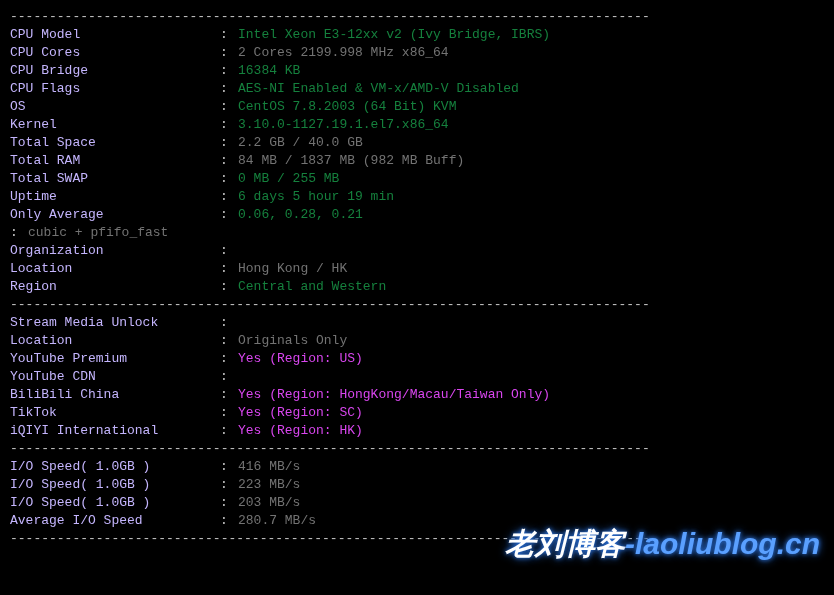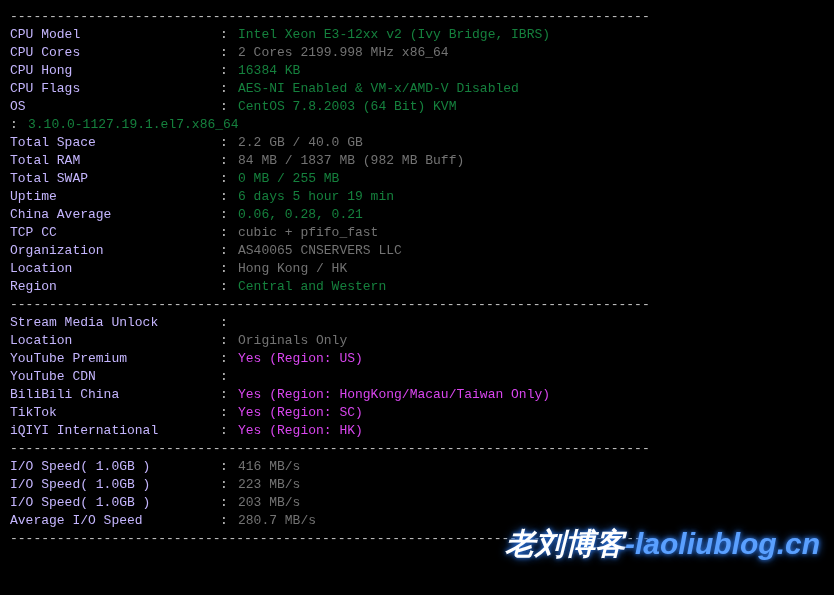--- a/index.html
+++ b/index.html
@@ -51,31 +51,31 @@
   }
   .watermark .blue { color: #5aa0ff; }
 </style>
 </head>
 <body>
 
 <div id="terminal">
     <div class="row dash">----------------------------------------------------------------------------------</div>
     <div class="row"><span class="label">CPU Model</span><span class="sep">: </span><span class="val cyan">Intel Xeon E3-12xx v2 (Ivy Bridge, IBRS)</span></div>
     <div class="row"><span class="label">CPU Cores</span><span class="sep">: </span><span class="val yellow">2 Cores 2199.998 MHz x86_64</span></div>
-    <div class="row"><span class="label">CPU Hong</span><span class="sep">: </span><span class="val cyan">16384 KB</span></div>
+    <div class="row"><span class="label">CPU Bridge</span><span class="sep">: </span><span class="val cyan">16384 KB</span></div>
     <div class="row"><span class="label">CPU Flags</span><span class="sep">: </span><span class="val cyan">AES-NI Enabled &amp; VM-x/AMD-V Disabled</span></div>
     <div class="row"><span class="label">OS</span><span class="sep">: </span><span class="val cyan">CentOS 7.8.2003 (64 Bit) KVM</span></div>
-    <div class="row"><span class="sep">: </span><span class="val cyan">3.10.0-1127.19.1.el7.x86_64</span></div>
+    <div class="row"><span class="label">Kernel</span><span class="sep">: </span><span class="val cyan">3.10.0-1127.19.1.el7.x86_64</span></div>
     <div class="row"><span class="label">Total Space</span><span class="sep">: </span><span class="val yellow">2.2 GB / 40.0 GB</span></div>
     <div class="row"><span class="label">Total RAM</span><span class="sep">: </span><span class="val yellow">84 MB / 1837 MB (982 MB Buff)</span></div>
     <div class="row"><span class="label">Total SWAP</span><span class="sep">: </span><span class="val cyan">0 MB / 255 MB</span></div>
     <div class="row"><span class="label">Uptime</span><span class="sep">: </span><span class="val cyan">6 days 5 hour 19 min</span></div>
-    <div class="row"><span class="label">China Average</span><span class="sep">: </span><span class="val cyan">0.06, 0.28, 0.21</span></div>
-    <div class="row"><span class="label">TCP CC</span><span class="sep">: </span><span class="val yellow">cubic + pfifo_fast</span></div>
-    <div class="row"><span class="label">Organization</span><span class="sep">: </span><span class="val yellow">AS40065 CNSERVERS LLC</span></div>
+    <div class="row"><span class="label">Only Average</span><span class="sep">: </span><span class="val cyan">0.06, 0.28, 0.21</span></div>
+    <div class="row"><span class="sep">: </span><span class="val yellow">cubic + pfifo_fast</span></div>
+    <div class="row"><span class="label">Organization</span><span class="sep">: </span></div>
     <div class="row"><span class="label">Location</span><span class="sep">: </span><span class="val yellow">Hong Kong / HK</span></div>
     <div class="row"><span class="label">Region</span><span class="sep">: </span><span class="val cyan">Central and Western</span></div>
     <div class="row dash">----------------------------------------------------------------------------------</div>
     <div class="row"><span class="label">Stream Media Unlock</span><span class="sep">:</span></div>
     <div class="row"><span class="label">Location</span><span class="sep">: </span><span class="val yellow">Originals Only</span></div>
     <div class="row"><span class="label">YouTube Premium</span><span class="sep">: </span><span class="val green">Yes (Region: US)</span></div>
     <div class="row"><span class="label">YouTube CDN</span><span class="sep">: </span></div>
     <div class="row"><span class="label">BiliBili China</span><span class="sep">: </span><span class="val green">Yes (Region: HongKong/Macau/Taiwan Only)</span></div>
     <div class="row"><span class="label">TikTok</span><span class="sep">: </span><span class="val green">Yes (Region: SC)</span></div>
     <div class="row"><span class="label">iQIYI International</span><span class="sep">: </span><span class="val green">Yes (Region: HK)</span></div>

